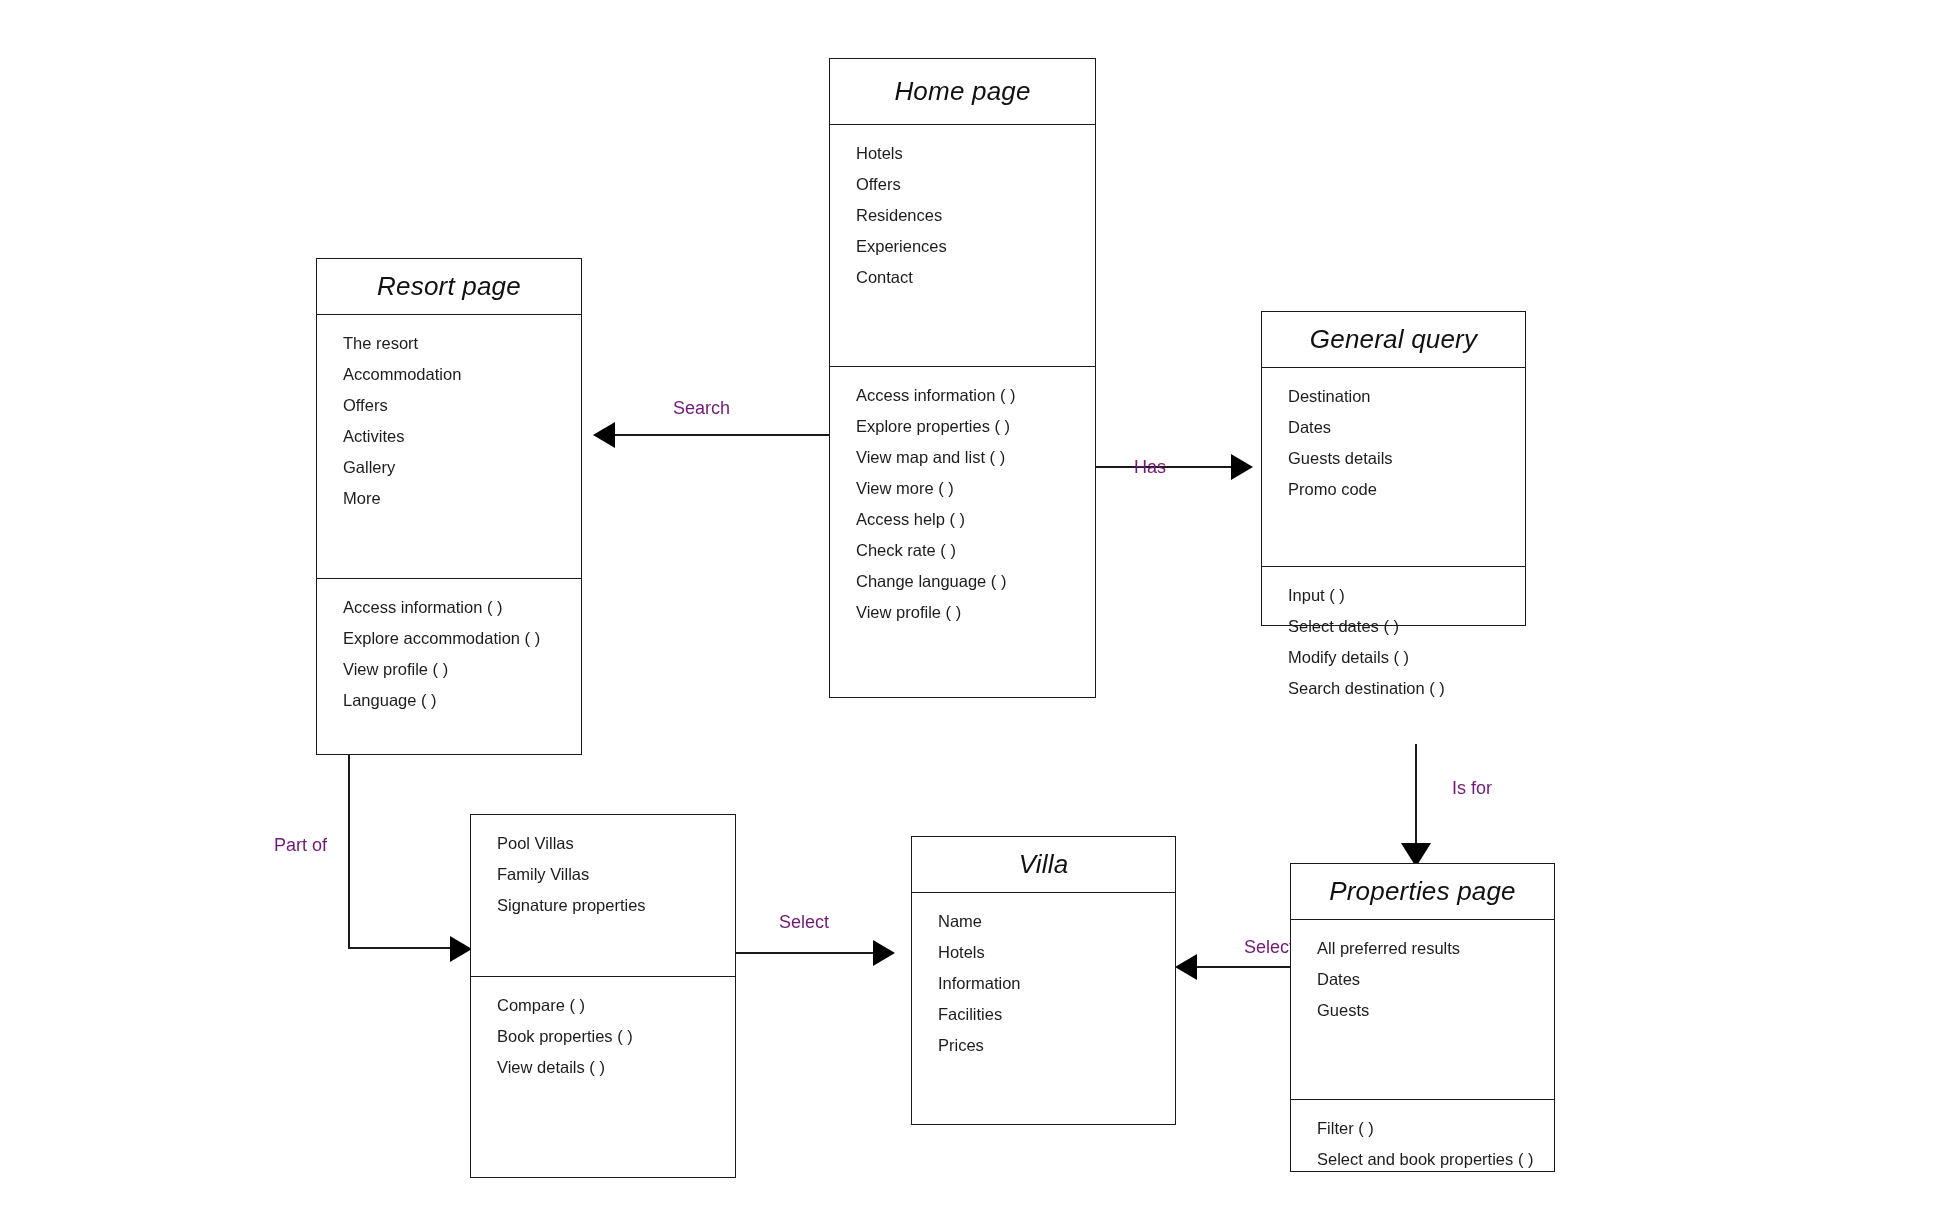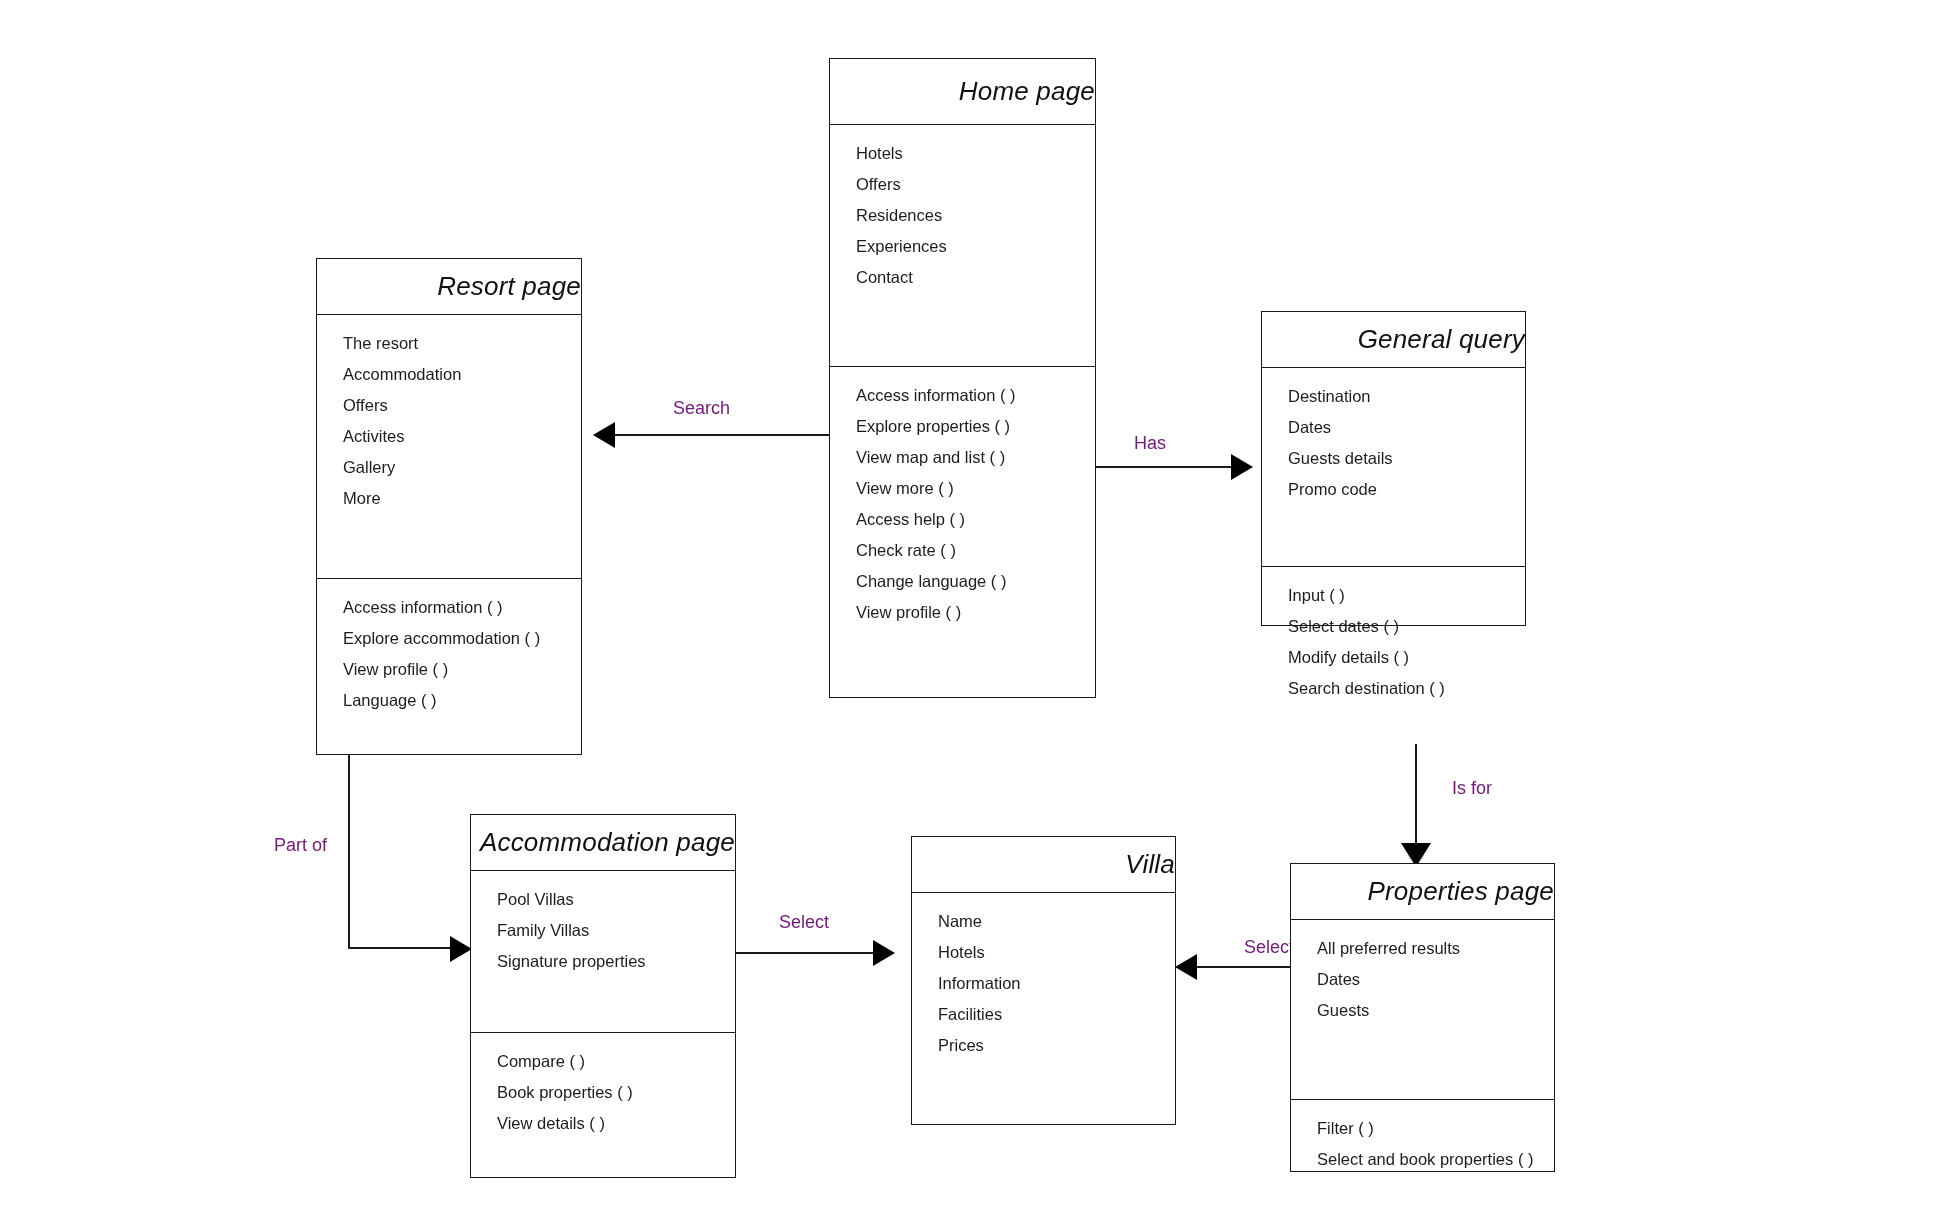--- a/index.html
+++ b/index.html
@@ -22,21 +22,21 @@
     position: absolute;
     background: #ffffff;
     border: 1.6px solid #1a1a1a;
     box-sizing: border-box;
     z-index: 5;
   }
   .uml-header {
     box-sizing: border-box;
     display: flex;
     align-items: center;
-    justify-content: flex-end;
+    justify-content: center;
     border-bottom: 1.6px solid #1a1a1a;
   }
   .uml-title {
     font-style: italic;
     font-size: 26px;
     color: #111111;
     letter-spacing: 0.2px;
     white-space: nowrap;
   }
   .uml-compartment {
@@ -99,21 +99,21 @@
 <body>
 
 <div id="canvas">
 
   <div class="edge-line edge-h" style="left:613px; top:434px; width:216px;"></div>
   <div class="arrow-head arrow-left" style="left:593px; top:422px;"></div>
   <div class="edge-label" style="left:673px; top:398px;">Search</div>
 
   <div class="edge-line edge-h" style="left:1096px; top:466px; width:137px;"></div>
   <div class="arrow-head arrow-right" style="left:1231px; top:454px;"></div>
-  <div class="edge-label" style="left:1134px; top:433px;">Has</div>
+  <div class="edge-label" style="left:1134px; top:457px;">Has</div>
 
   <div class="edge-line edge-v" style="left:1415px; top:744px; height:105px;"></div>
   <div class="arrow-head arrow-down" style="left:1401px; top:843px;"></div>
   <div class="edge-label" style="left:1452px; top:778px;">Is for</div>
 
   <div class="edge-line edge-v" style="left:348px; top:754px; height:195px;"></div>
   <div class="edge-line edge-h" style="left:348px; top:947px; width:104px;"></div>
   <div class="arrow-head arrow-right" style="left:450px; top:936px;"></div>
   <div class="edge-label" style="left:274px; top:835px;">Part of</div>
 
@@ -180,23 +180,20 @@
     </div>
     <div class="uml-compartment" style="height:179px;">
       <div class="uml-item">Input ( )</div>
       <div class="uml-item">Select dates ( )</div>
       <div class="uml-item">Modify details ( )</div>
       <div class="uml-item">Search destination ( )</div>
     </div>
   </div>
 
   <div class="uml-class" style="left:470px; top:814px; width:266px; height:364px;">
-    <div class="uml-header" style="height:56px;">
-      <span class="uml-title">Accommodation page</span>
-    </div>
     <div class="uml-compartment" style="height:161px;">
       <div class="uml-item">Pool Villas</div>
       <div class="uml-item">Family Villas</div>
       <div class="uml-item">Signature properties</div>
     </div>
     <div class="uml-compartment" style="height:147px;">
       <div class="uml-item">Compare ( )</div>
       <div class="uml-item">Book properties ( )</div>
       <div class="uml-item">View details ( )</div>
     </div>

